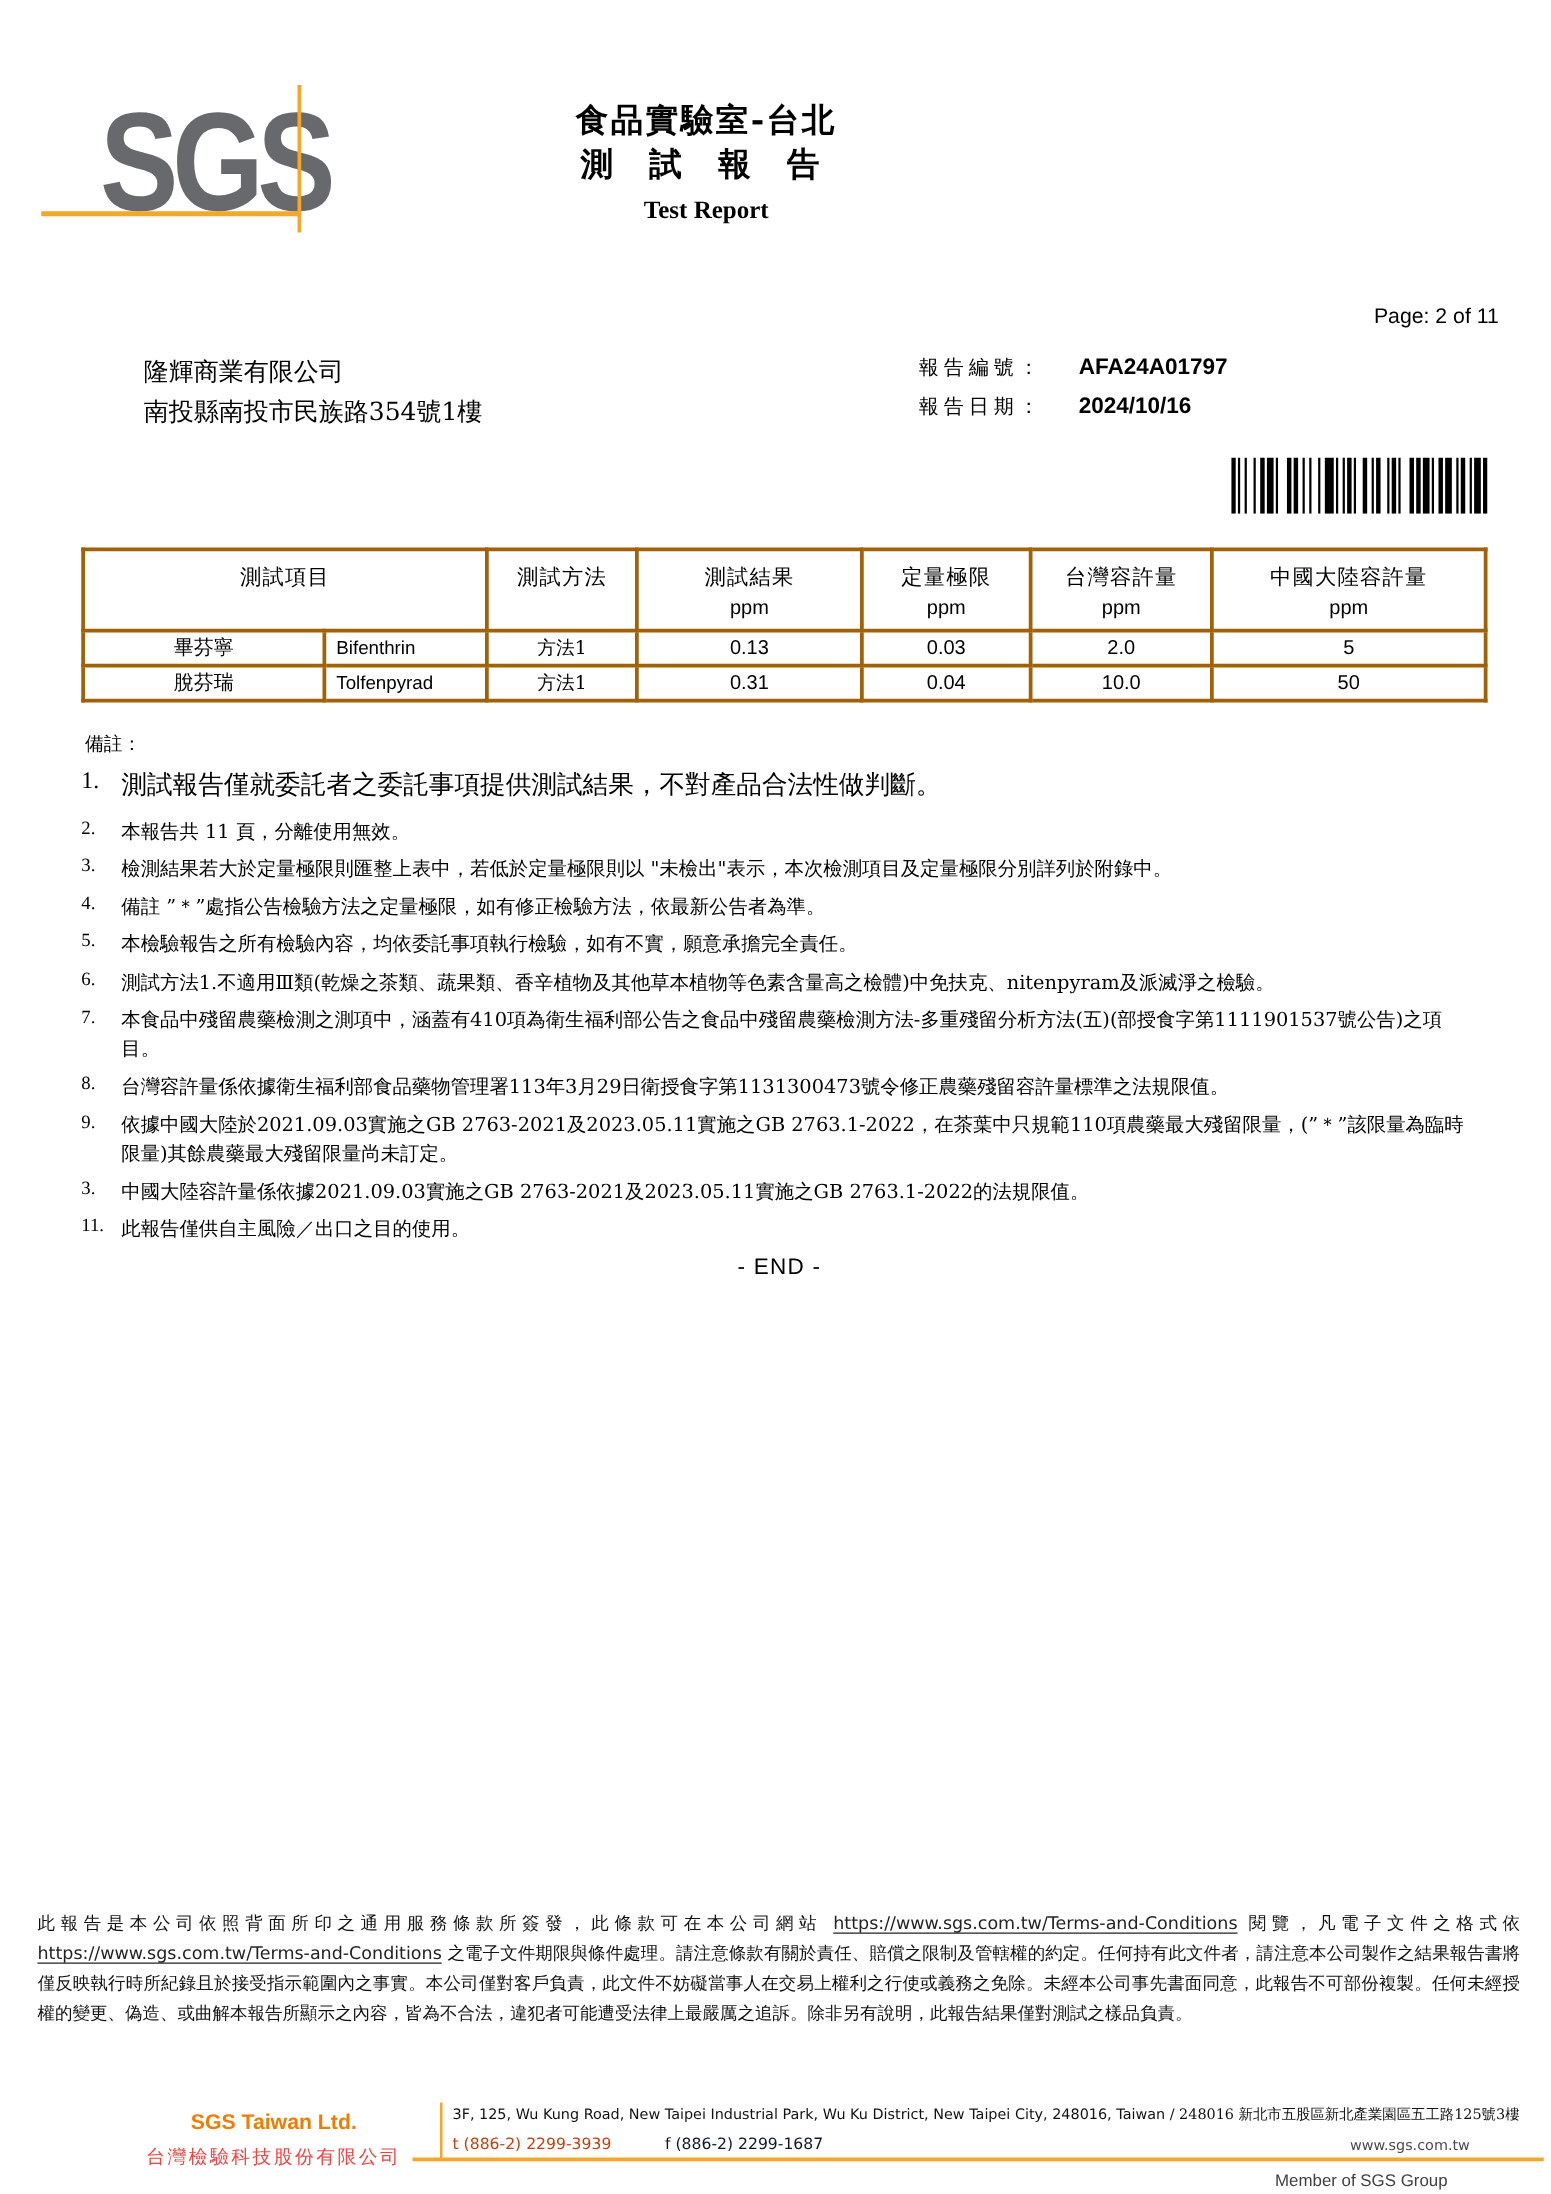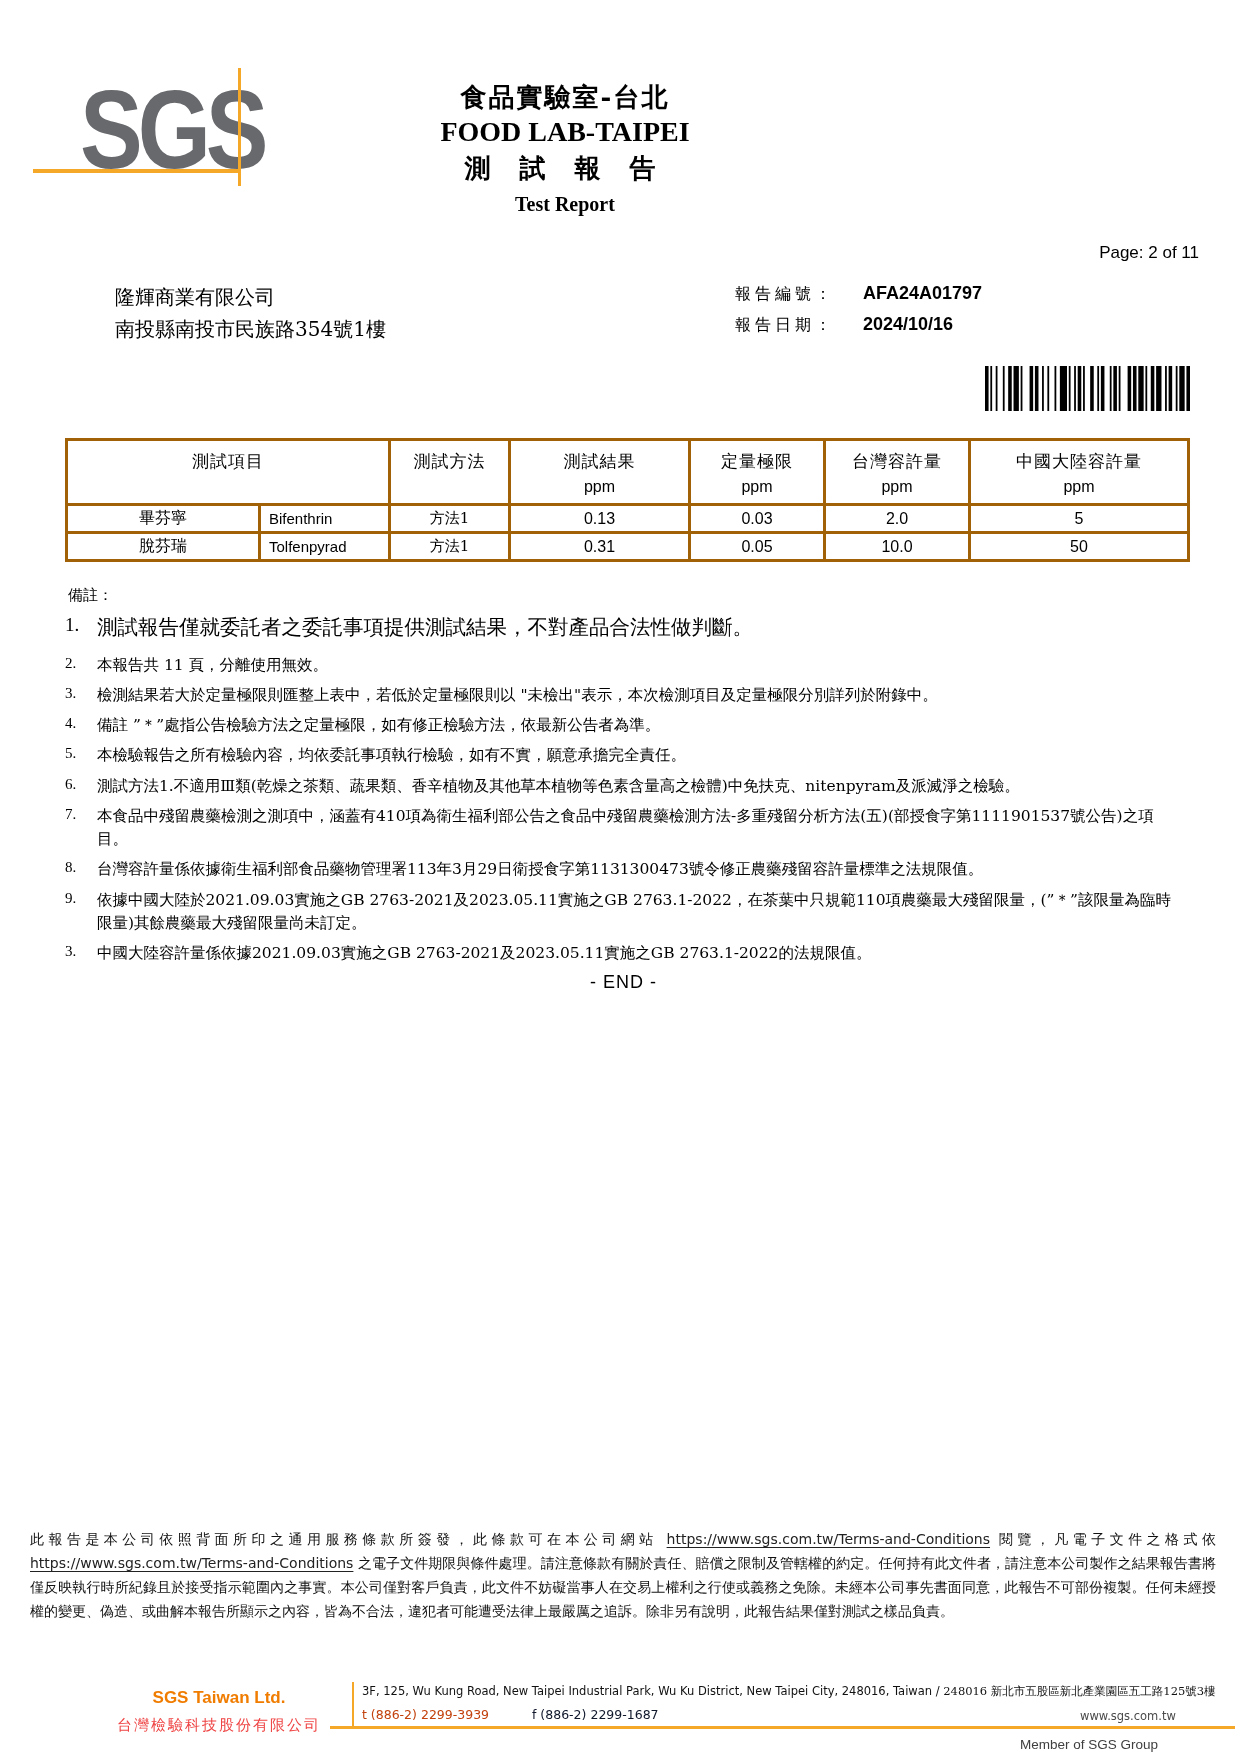--- a/index.html
+++ b/index.html
@@ -80,21 +80,20 @@
 </style>
 </head>
 <body>
 
 <div class="abs sgs-logo">SGS</div>
 <div class="abs logo-vline"></div>
 <div class="abs logo-hline"></div>
 
 <div class="abs title-block">
   <div class="t-zh1">食品實驗室-台北</div>
-  <div class="t-en1">FOOD LAB-TAIPEI</div>
   <div class="t-zh2">測 試 報 告</div>
   <div class="t-en2">Test Report</div>
 </div>
 
 <div class="abs page-label">Page: 2 of 11</div>
 
 <div class="abs client">
   <div>隆輝商業有限公司</div>
   <div>南投縣南投市民族路354號1樓</div>
 </div>
@@ -204,21 +203,21 @@
           <td class="c-num">0.13</td>
           <td class="c-num">0.03</td>
           <td class="c-num">2.0</td>
           <td class="c-num">5</td>
         </tr>
         <tr>
           <td class="c-namezh">脫芬瑞</td>
           <td class="c-nameen">Tolfenpyrad</td>
           <td class="c-method">方法1</td>
           <td class="c-num">0.31</td>
-          <td class="c-num">0.05</td>
+          <td class="c-num">0.04</td>
           <td class="c-num">10.0</td>
           <td class="c-num">50</td>
         </tr>
       </tbody>
   </table>
 </div>
 
 <div class="abs notes">
   <div class="notes-title">備註：</div>
   <div>
@@ -255,20 +254,24 @@
         <span class="note-text">台灣容許量係依據衛生福利部食品藥物管理署113年3月29日衛授食字第1131300473號令修正農藥殘留容許量標準之法規限值。</span>
       </div>
       <div class="note-item">
         <span class="note-num">9.</span>
         <span class="note-text">依據中國大陸於2021.09.03實施之GB 2763-2021及2023.05.11實施之GB 2763.1-2022，在茶葉中只規範110項農藥最大殘留限量，(”＊”該限量為臨時限量)其餘農藥最大殘留限量尚未訂定。</span>
       </div>
       <div class="note-item">
         <span class="note-num">3.</span>
         <span class="note-text">中國大陸容許量係依據2021.09.03實施之GB 2763-2021及2023.05.11實施之GB 2763.1-2022的法規限值。</span>
       </div>
+      <div class="note-item">
+        <span class="note-num">11.</span>
+        <span class="note-text">此報告僅供自主風險／出口之目的使用。</span>
+      </div>
     </div>
   <div class="end-mark">- END -</div>
 </div>
 
 <div class="abs legal">
   <span>此報告是本公司依照背面所印之通用服務條款所簽發，此條款可在本公司網站 </span><span class="url">https://www.sgs.com.tw/Terms-and-Conditions</span><span> 閱覽，凡電子文件之格式依 </span><span class="url">https://www.sgs.com.tw/Terms-and-Conditions</span><span> 之電子文件期限與條件處理。請注意條款有關於責任、賠償之限制及管轄權的約定。任何持有此文件者，請注意本公司製作之結果報告書將僅反映執行時所紀錄且於接受指示範圍內之事實。本公司僅對客戶負責，此文件不妨礙當事人在交易上權利之行使或義務之免除。未經本公司事先書面同意，此報告不可部份複製。任何未經授權的變更、偽造、或曲解本報告所顯示之內容，皆為不合法，違犯者可能遭受法律上最嚴厲之追訴。除非另有說明，此報告結果僅對測試之樣品負責。</span>
 </div>
 
 <div class="abs f-name">
   <div class="f-name-en">SGS Taiwan Ltd.</div>

